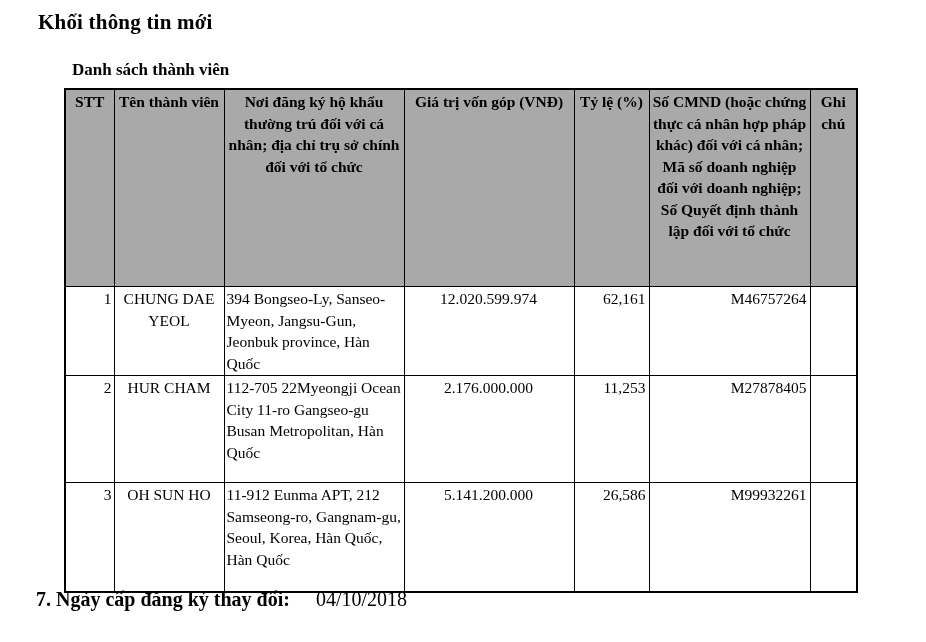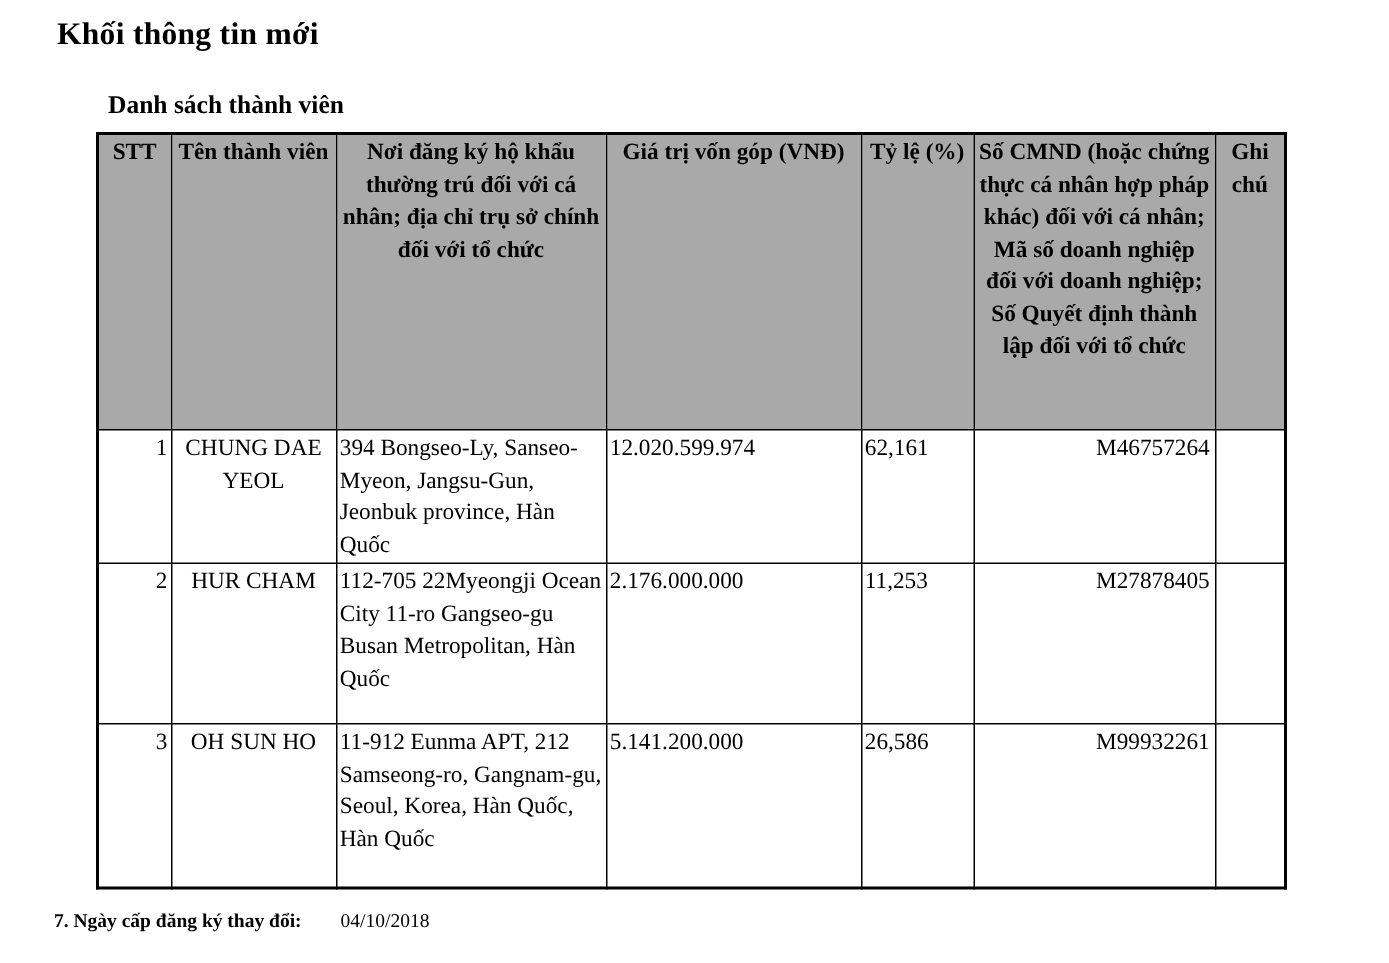--- a/index.html
+++ b/index.html
@@ -56,29 +56,29 @@
     font-weight: bold;
     text-align: center;
     height: 194px;
   }
   .row-1 td { height: 82px; }
   .row-2 td { height: 104px; }
   .row-3 td { height: 106px; }
   td.cell-stt   { text-align: right; padding-right: 2px; }
   td.cell-name  { text-align: center; }
   td.cell-addr  { text-align: left; margin-top: 10px; }
-  td.cell-value { text-align: left; padding-right: 3px; }
-  td.cell-ratio { text-align: left; padding-right: 3px; }
+  td.cell-value { text-align: center; padding-right: 3px; }
+  td.cell-ratio { text-align: right; padding-right: 3px; }
   td.cell-id    { text-align: right; padding-right: 3px; }
   td.cell-note  { text-align: left; }
   .footer-line {
     position: absolute;
     left: 36px;
-    top: 606px;
-    font-size: 13px;
+    top: 588px;
+    font-size: 20px;
   }
   .footer-label { font-weight: bold; }
   .footer-date  { font-weight: normal; margin-left: 26px; }
 </style>
 </head>
 <body>
 
 <div class="page">
 
   <div class="doc-title">Khối thông tin mới</div>

